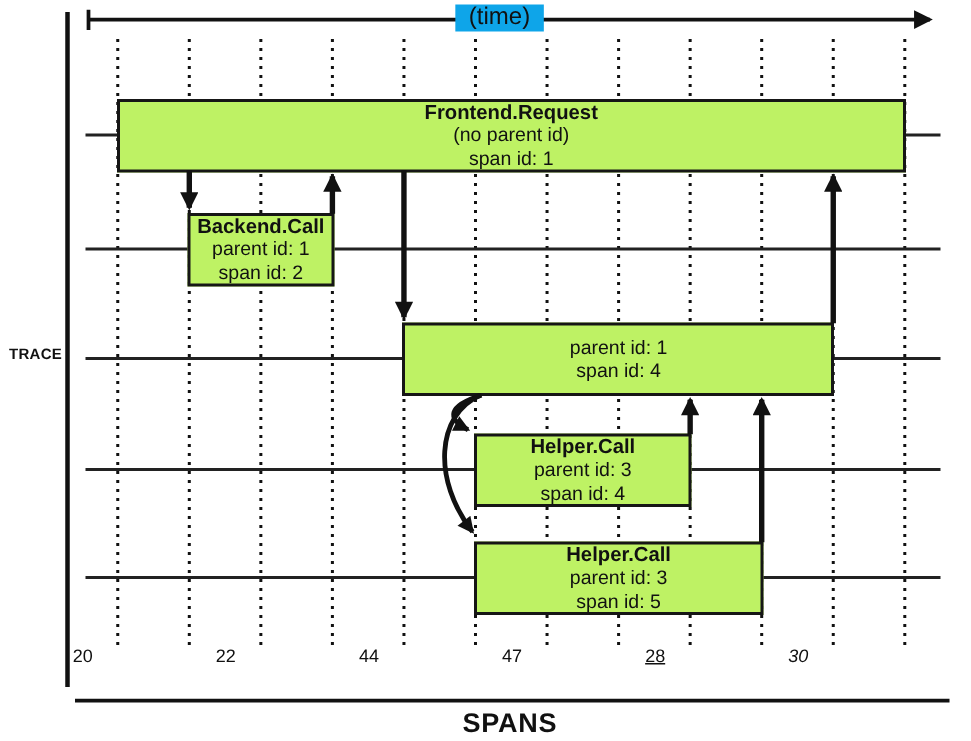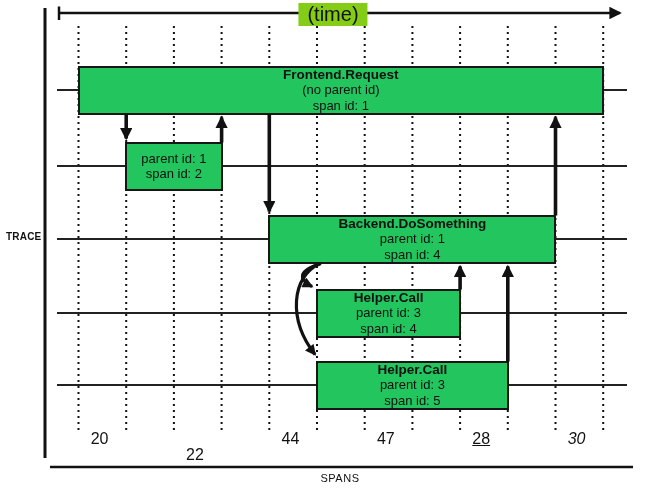--- a/index.html
+++ b/index.html
@@ -5,40 +5,40 @@
   html,body{margin:0;padding:0;background:#ffffff;}
   .stage{
     position:relative;width:647px;height:494px;background:#ffffff;
     font-family:"Liberation Sans",sans-serif;color:#111;overflow:hidden;
   }
   svg.layer{position:absolute;left:0;top:0;pointer-events:none;}
   #underlay{z-index:1;}
   #overlay{z-index:4;}
   .span-box{
     position:absolute;z-index:2;box-sizing:border-box;
-    border:2px solid #161616;background:#22c55e;
+    border:2px solid #161616;background:#bef264;
     display:flex;flex-direction:column;justify-content:center;align-items:center;
     text-align:center;font-size:13px;line-height:15.5px;white-space:nowrap;
   }
   .span-box .title{font-weight:bold;font-size:13.5px;}
   .tick-label{
     position:absolute;top:430px;width:60px;margin-left:-30px;z-index:2;
-    text-align:right;font-size:16px;
+    text-align:left;font-size:12px;
   }
   .time-label{
     position:absolute;top:3px;left:333px;transform:translateX(-50%);z-index:3;
-    background:#84cc16;padding:0 9px;font-size:20px;
+    background:#0ea5e9;padding:0 9px;font-size:16px;
   }
   .trace-label{
     position:absolute;left:6px;top:231px;z-index:2;
     font-size:10px;font-weight:bold;letter-spacing:0.2px;
   }
   .spans-label{
     position:absolute;top:472px;left:340px;transform:translateX(-50%);z-index:2;
-    font-size:11px;font-weight:normal;letter-spacing:0.5px;
+    font-size:18px;font-weight:bold;letter-spacing:0.5px;
   }
 </style>
 </head>
 <body>
 
 <div class="stage">
 
   <svg id="underlay" class="layer" width="647" height="494">
     <defs>
       <marker id="head-time" viewBox="0 0 10 10" refX="8.5" refY="5" markerWidth="6.2" markerHeight="5" orient="auto">
@@ -77,45 +77,45 @@
       <line x1="59" y1="13" x2="620" y2="13" stroke="#111" stroke-width="2.5" marker-end="url(#head-time)"></line>
     </g>
   </svg>
 
   <div class="span-box" style="left: 77.5px; width: 526.7px; top: 65.5px; height: 49px;">
     <div class="title">Frontend.Request</div>
     <div>(no parent id)</div>
     <div>span id: 1</div>
   </div>
   <div class="span-box" style="left: 125.2px; width: 97.4px; top: 141.5px; height: 49px;">
+    <div class="title">Backend.Call</div>
     <div>parent id: 1</div>
     <div>span id: 2</div>
   </div>
   <div class="span-box" style="left: 268.3px; width: 288.2px; top: 214.5px; height: 49px;">
-    <div class="title">Backend.DoSomething</div>
     <div>parent id: 1</div>
     <div>span id: 4</div>
   </div>
   <div class="span-box" style="left: 316px; width: 145.1px; top: 288.5px; height: 49px;">
     <div class="title">Helper.Call</div>
     <div>parent id: 3</div>
     <div>span id: 4</div>
   </div>
   <div class="span-box" style="left: 316px; width: 192.8px; top: 360.5px; height: 49px;">
     <div class="title">Helper.Call</div>
     <div>parent id: 3</div>
     <div>span id: 5</div>
   </div>
 
   <div class="time-label">(time)</div>
   <div class="trace-label">TRACE</div>
   <div class="spans-label">SPANS</div>
 
   <span class="tick-label" style="left: 78.5px;">20</span>
-  <span class="tick-label" style="left: 173.9px; margin-top: 16px;">22</span>
+  <span class="tick-label" style="left: 173.9px;">22</span>
   <span class="tick-label" style="left: 269.3px;">44</span>
   <span class="tick-label" style="left: 364.7px;">47</span>
   <span class="tick-label" style="left: 460.1px; text-decoration: underline;">28</span>
   <span class="tick-label" style="left: 555.5px; font-style: italic;">30</span>
 
   <svg id="overlay" class="layer" width="647" height="494">
     <defs>
       <marker id="head-call" viewBox="0 0 10 10" refX="8.5" refY="5" markerWidth="3.6" markerHeight="3.4" orient="auto">
         <path d="M0,0 L10,5 L0,10 Z" fill="#111"></path>
       </marker>

